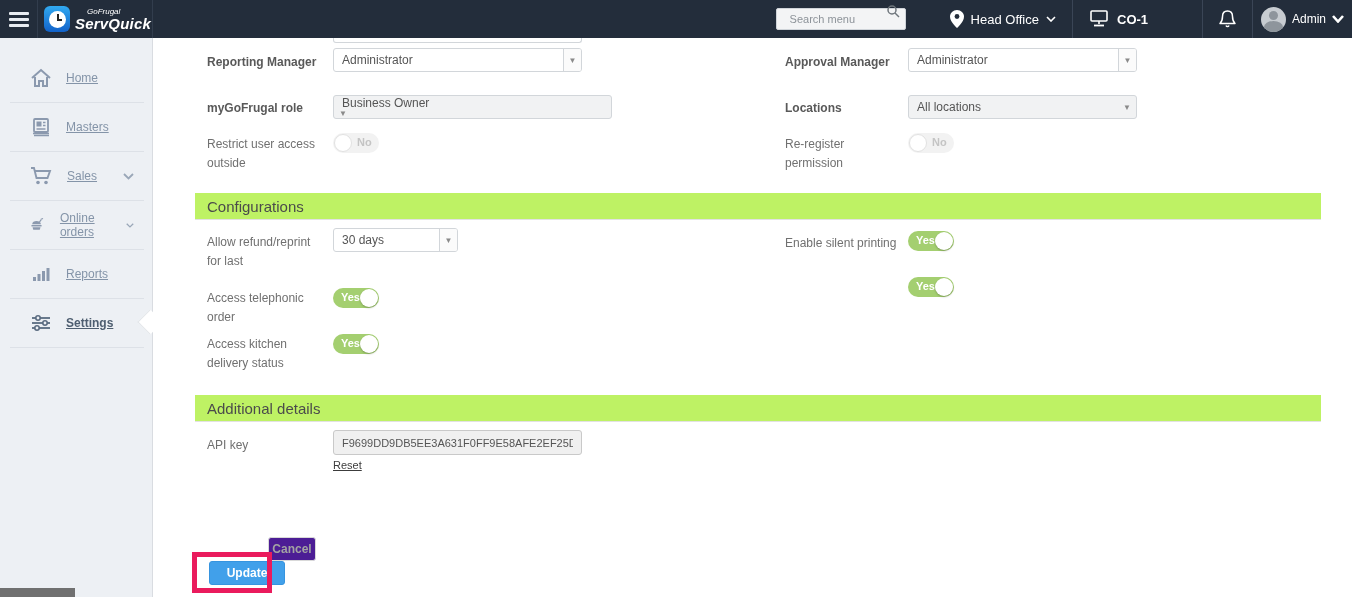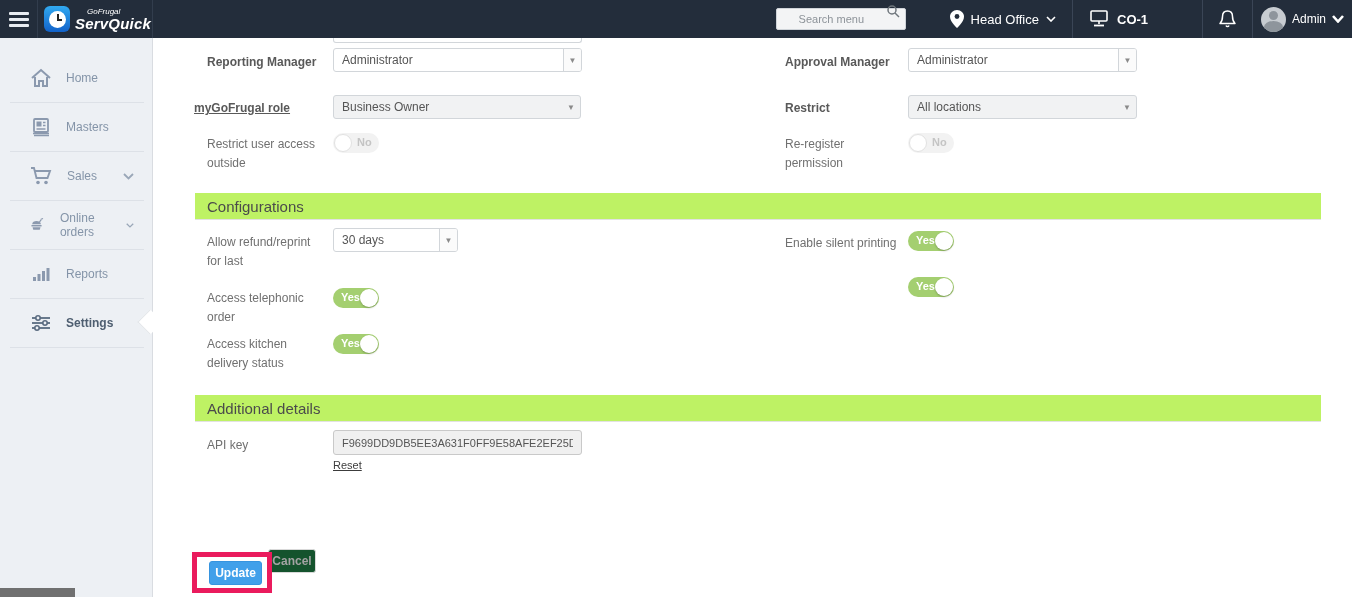--- a/index.html
+++ b/index.html
@@ -19,41 +19,41 @@
     display:flex; align-items:center; justify-content:center; }
   .brand-clock { width:17px; height:17px; background:#fff; border-radius:50%; position:relative; }
   .brand-clock::before { content:""; position:absolute; left:8px; top:3px; width:2px; height:6px; background:#222; }
   .brand-clock::after { content:""; position:absolute; left:8px; top:8px; width:5px; height:2px; background:#222; }
   .brand-text { color:#fff; line-height:1; }
   .brand-top { font-size:8px; font-style:italic; display:block; margin-left:12px; }
   .brand-bottom { font-size:15px; font-style:italic; font-weight:bold; display:block; letter-spacing:.2px; }
   .tb-spacer { flex:1; }
   .tb-search { margin-right:28px; position:relative; }
   .tb-search input { width:130px; height:22px; background:#f3f4f5; border:1px solid #cfd4d9;
-    border-radius:2px; font-size:11px; padding:0 22px 0 22px; color:#555;
+    border-radius:2px; font-size:11px; padding:0 22px 0 13px; color:#555;
     font-family:"Liberation Sans", sans-serif; }
   .tb-search input::placeholder { color:#8d9399; }
   .tb-search svg { position:absolute; right:6px; top:4px; }
   .tb-loc { padding:0 16px; gap:7px; color:#fff; font-size:13px; cursor:pointer; }
   .tb-term { padding:0 16px; width:130px; gap:8px; color:#fff; font-size:13px;
     border-left:1px solid #3a4556; cursor:pointer; }
   .tb-bell { width:50px; justify-content:center; border-left:1px solid #3a4556; cursor:pointer; }
   .tb-user { width:100px; padding:0 8px; gap:6px; border-left:1px solid #3a4556;
     color:#fff; font-size:12px; cursor:pointer; }
   .avatar { width:25px; height:25px; border-radius:50%; background:#c7ccd1; position:relative; overflow:hidden; flex:none; }
   .avatar::before { content:""; position:absolute; left:8px; top:4px; width:9px; height:9px; border-radius:50%; background:#8e959c; }
   .avatar::after { content:""; position:absolute; left:3px; top:14px; width:19px; height:12px; border-radius:50% 50% 0 0; background:#8e959c; }
   .tb-user .uname { white-space:nowrap; overflow:hidden; }
 
   
   .sidebar { position:absolute; left:0; top:38px; width:153px; height:559px;
     background:#edf0f4; border-right:1px solid #d9dce1; padding-top:16px; z-index:10; }
   .nav-item { height:49px; display:flex; align-items:center; gap:14px; padding:0 0 0 20px;
     border-bottom:1px solid #dde1e7; margin:0 8px 0 10px; cursor:pointer; position:relative; }
-  .nav-item .lbl { font-size:12px; color:#8494a8; }
+  .nav-item .lbl { font-size:12px; color:#8494a8;text-decoration:underline; }
   .nav-item .chev { margin-left:auto; margin-right:10px; }
   .nav-item.active .lbl { color:#4e5e70; font-weight:bold; }
   .nav-notch { position:absolute; right:-15px; top:14px; width:18px; height:18px;
     background:#fff; transform:rotate(45deg); border-left:1px solid #e3e6ea; border-bottom:1px solid #e3e6ea; }
 
   
   .main { position:absolute; left:154px; top:38px; width:1198px; height:559px; background:#fff; }
   .field-label { position:absolute; font-size:12px; color:#707070; line-height:1.55; width:112px; }
   .field-label.b { font-weight:bold; color:#595959; }
 
@@ -86,22 +86,22 @@
 
   .api-input { position:absolute; left:179px; top:392px; width:249px; height:25px;
     background:#f0f0f0; border:1px solid #c9c9c9; border-radius:3px; font-size:11px; color:#555;
     padding:0 8px; font-family:"Liberation Sans", sans-serif; }
   .reset-link { position:absolute; left:179px; top:421px; font-size:11px; color:#3c3c3c;
     text-decoration:underline; cursor:pointer; }
 
   .btn { position:absolute; height:24px; border-radius:3px; font-size:12px; font-weight:bold;
     display:flex; align-items:center; justify-content:center; cursor:pointer;
     font-family:"Liberation Sans", sans-serif; }
-  .btn-update { left:55px; top:523px; width:53px; background:#41a0ea; border:1px solid #3694df; color:#fff; }
-  .btn-cancel { left:114px; top:511px; width:48px; background:#14532d; border:1px solid #d9d9d9; color:#a3a3a3; }
+  .btn-update { left:55px; top:523px; width:76px; background:#41a0ea; border:1px solid #3694df; color:#fff; }
+  .btn-cancel { left:114px; top:499px; width:48px; background:#4c1d95; border:1px solid #d9d9d9; color:#a3a3a3; }
 
   .annotation { position:absolute; left:38px; top:514px; width:80px; height:41px;
     border:5px solid #ea1b5d; z-index:40; pointer-events:none; }
 
   .scroll-thumb { position:absolute; left:0; top:588px; width:75px; height:9px; background:#707070; z-index:60; }
 </style>
 </head>
 <body>
 
 <header class="topbar">
@@ -245,27 +245,27 @@
     <span class="val">Administrator</span>
     <span class="arrow-seg">▼</span>
   </div>
 
   <div class="field-label b" style="left:631px; top:15px;">Approval Manager</div>
   <div class="sel" style="left:754px; top:10px; width:229px;">
     <span class="val">Administrator</span>
     <span class="arrow-seg">▼</span>
   </div>
 
-  <div class="field-label b" style="left:40px; top:61px; width:130px;text-decoration:underline;">myGoFrugal role</div>
-  <div class="sel plain" style="left:179px; top:57px; width:248px;">
+  <div class="field-label b" style="left:53px; top:61px; width:130px;">myGoFrugal role</div>
+  <div class="sel plain" style="left:179px; top:57px; width:279px;flex-direction:column;">
     <span class="val">Business Owner</span>
     <span class="arrow-seg">▼</span>
   </div>
 
-  <div class="field-label b" style="left:631px; top:61px;">Restrict</div>
+  <div class="field-label b" style="left:631px; top:61px;">Locations</div>
   <div class="sel plain" style="left:754px; top:57px; width:229px;">
     <span class="val">All locations</span>
     <span class="arrow-seg">▼</span>
   </div>
 
   <div class="field-label" style="left:53px; top:97px;">Restrict user access outside</div>
   <div class="toggle off" style="left:179px; top:95px;">
     <span class="knob"></span>
     <span class="t-lbl">No</span>
   </div>

